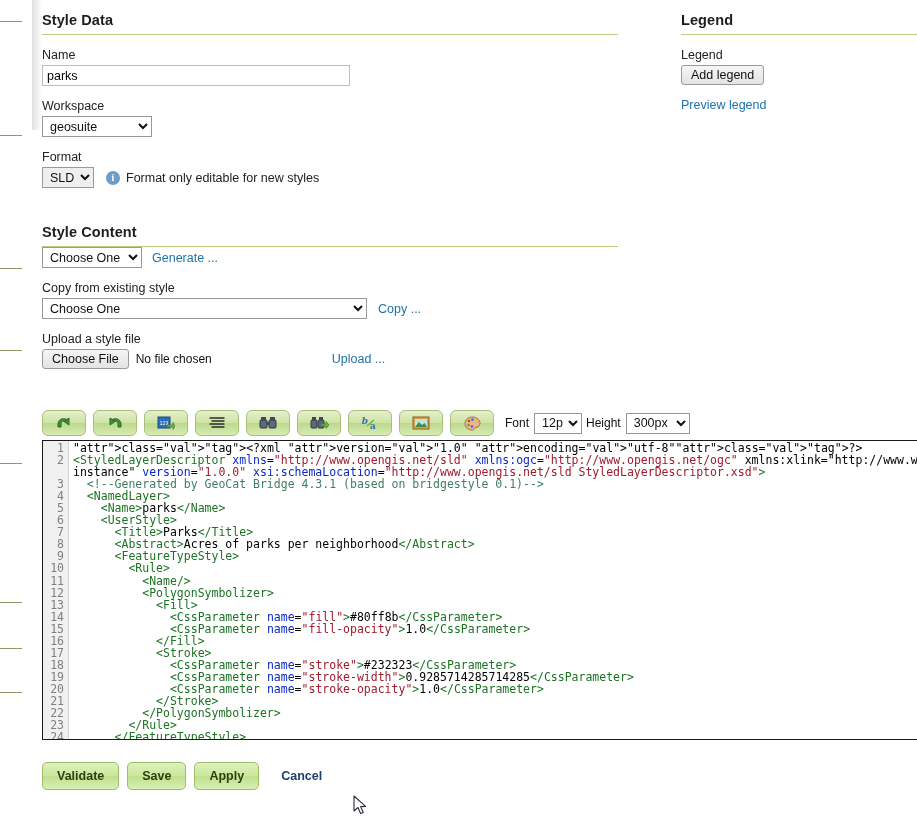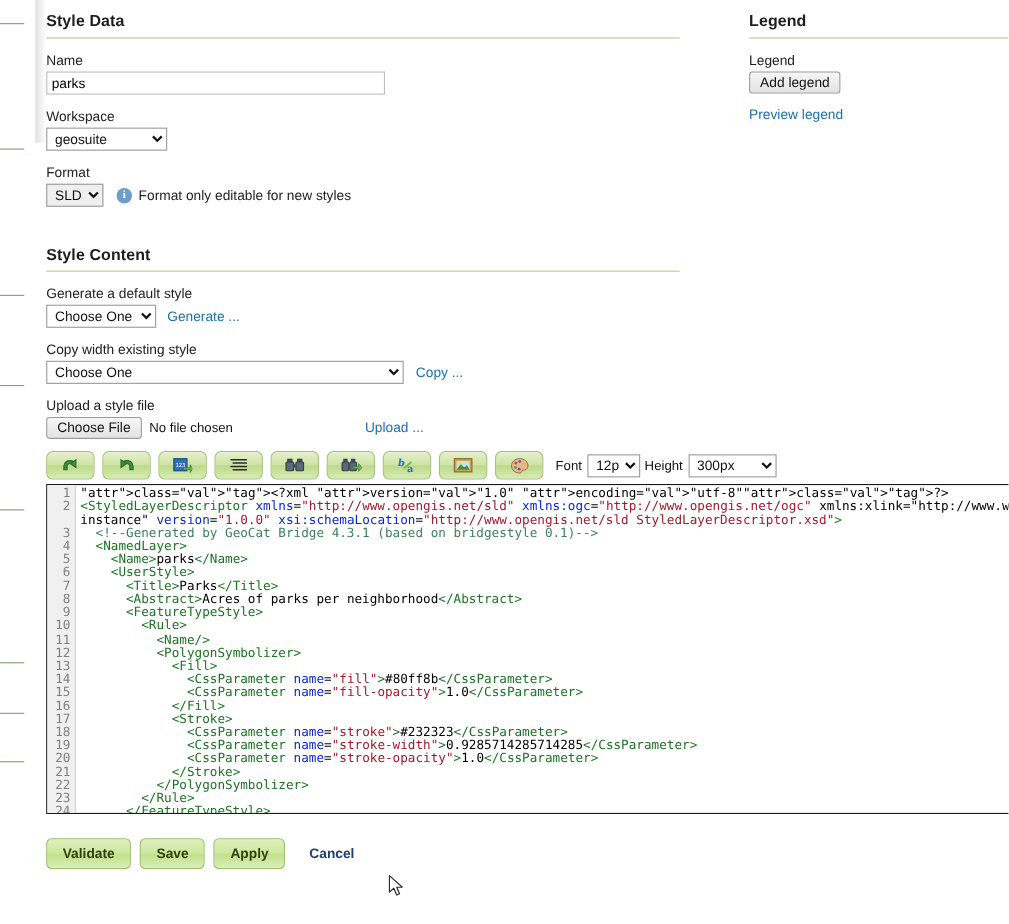--- a/index.html
+++ b/index.html
@@ -85,21 +85,21 @@
     height: 21px;
     padding: 1px 2px 1px 3px;
     border: 1px solid #999;
     background: #ffffff;
   }
   select.sel-workspace { width: 110px; }
   select.sel-format    { width: 52px; background:#efefef; }
   select.sel-generate  { width: 100px; }
   select.sel-copy      { width: 325px; }
   select.sel-font      { width: 48px; }
-  select.sel-height    { width: 80px; }
+  select.sel-height    { width: 64px; }
 
   .inline-row { display: flex; align-items: center; }
 
   .info-icon {
     display: inline-block;
     width: 14px; height: 14px;
     border-radius: 50%;
     background: #6d9ec9;
     color: #ffffff;
     font-size: 10px;
@@ -280,29 +280,28 @@
         <option>SLD</option>
       </select>
       <span class="info-icon">i</span>
       <span class="hint-text">Format only editable for new styles</span>
     </div>
 
     <div style="height:24px"></div>
 
     <h2 class="section-title">Style Content</h2>
 
-    <div class="field-label">Generate a default style</div>
     <div class="inline-row">
       <select class="sel sel-generate">
         <option>Choose One</option>
       </select>
       <a class="link" style="margin-left:10px">Generate ...</a>
     </div>
 
-    <div class="field-label">Copy width existing style</div>
+    <div class="field-label">Copy from existing style</div>
     <div class="inline-row">
       <select class="sel sel-copy">
         <option>Choose One</option>
       </select>
       <a class="link" style="margin-left:11px">Copy ...</a>
     </div>
 
     <div class="field-label">Upload a style file</div>
     <div class="file-row">
       <span class="gray-btn">Choose File</span>

